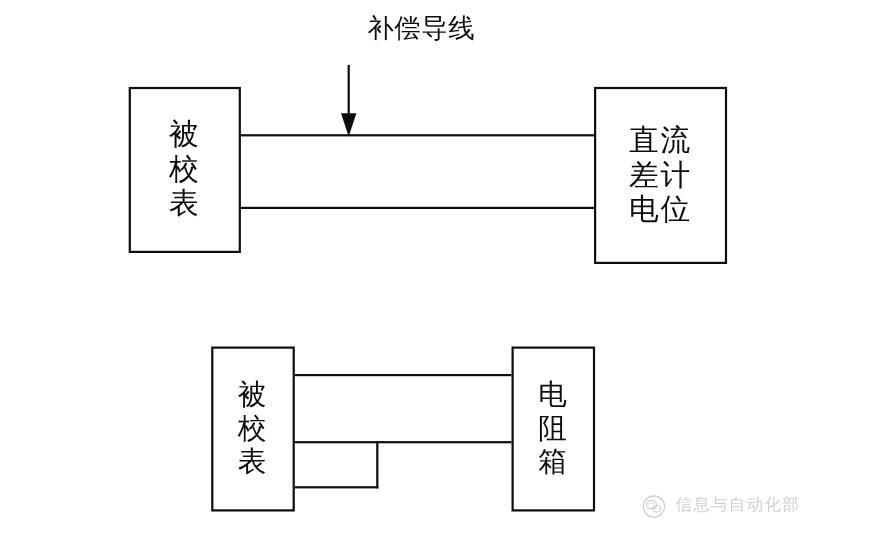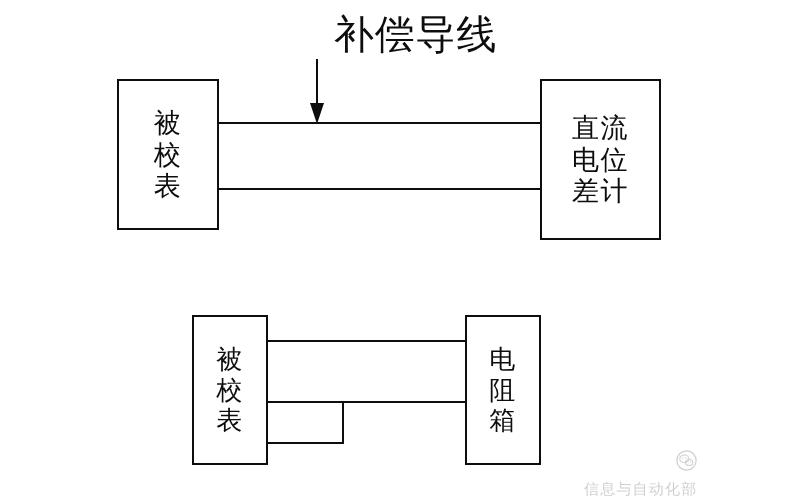--- a/index.html
+++ b/index.html
@@ -96,21 +96,21 @@
     height: 0;
     border-left: 7px solid transparent;
     border-right: 7px solid transparent;
     border-top: 21px solid #0d0d0d;
   }
 
   #label-compensating-wire {
     position: absolute;
     left: 334px;
     top: 14px;
-    font-size: 40px;
+    font-size: 24px;
     line-height: 1;
     color: #0d0d0d;
     letter-spacing: 0.02em;
     white-space: nowrap;
     z-index: 4;
   }
 
   
   #box-tested-meter-bottom {
     left: 192px;
@@ -148,25 +148,24 @@
     top: 401px;
     height: 43px;
   }
 
   
   #watermark {
     position: absolute;
     left: 584px;
     top: 450px;
     display: flex;
-    align-items: flex-end;
+    align-items: flex-start;
     gap: 9px;
     opacity: 0.42;
     z-index: 5;
-    flex-direction: column;
   }
   #watermark .wm-text {
     font-size: 15px;
     color: #8e8e8e;
     letter-spacing: 0.08em;
     white-space: nowrap;
   }
   #watermark .wm-logo {
     width: 21px;
     height: 21px;
@@ -186,22 +185,22 @@
   </div>
 
   <div class="box" id="box-tested-meter-top">
     <span class="glyph-line">被</span>
     <span class="glyph-line">校</span>
     <span class="glyph-line">表</span>
   </div>
 
   <div class="box" id="box-dc-potentiometer">
     <span class="glyph-line">直流</span>
+    <span class="glyph-line">差计</span>
     <span class="glyph-line">电位</span>
-    <span class="glyph-line">差计</span>
   </div>
 
   <div class="wire h" id="wire-top-upper"></div>
   <div class="wire h" id="wire-top-lower"></div>
 
   <div class="box" id="box-tested-meter-bottom">
     <span class="glyph-line">被</span>
     <span class="glyph-line">校</span>
     <span class="glyph-line">表</span>
   </div>

